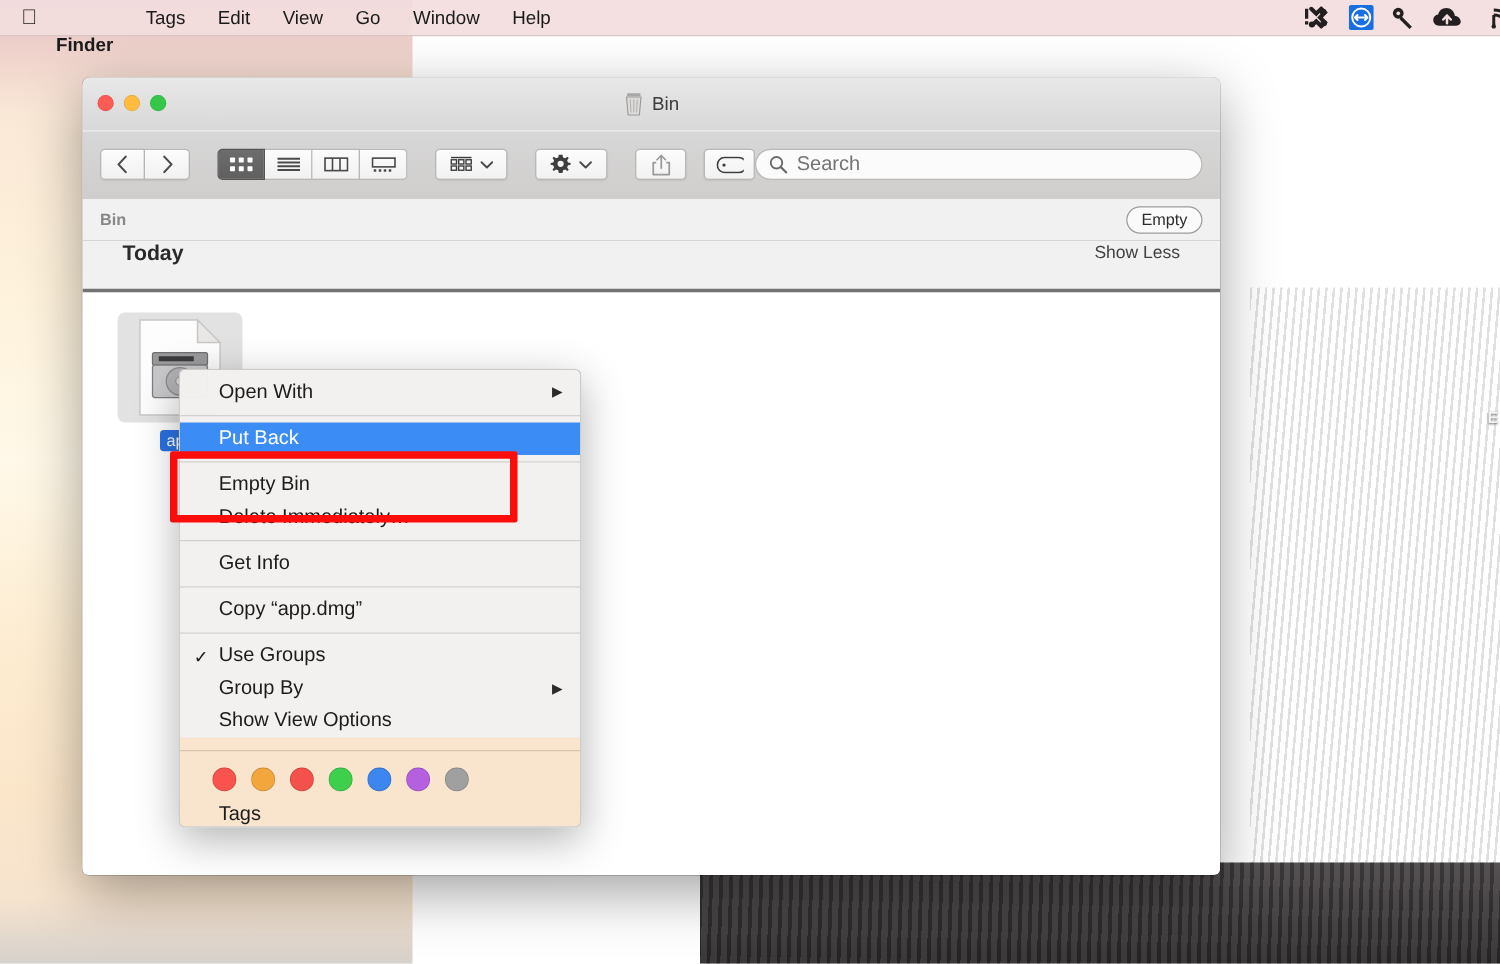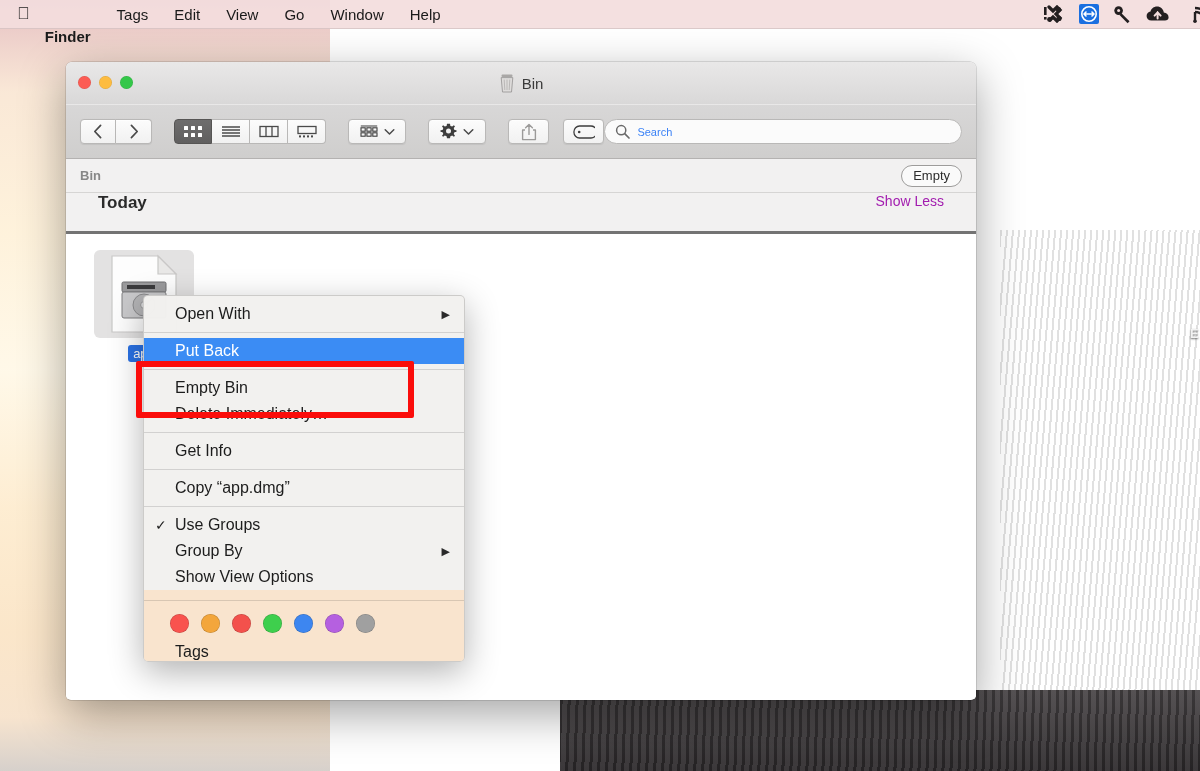--- a/index.html
+++ b/index.html
@@ -160,40 +160,40 @@
     margin-left: 22px; padding: 0 7px; gap: 6px; min-width: 58px;
   }
   .sharebtn, .tagbtn { margin-left: 14px; width: 52px; }
   .sharebtn { margin-left: 22px; }
 
   #search {
     margin-left: auto; width: 450px; height: 25px;
     background: #fbfbfb; border: 1px solid #b9b8b7; border-radius: 13px;
     display: flex; align-items: center; padding: 0 10px; gap: 7px;
   }
-  #search .ph { font-size: 11px; color: #3b82f6; }
+  #search .ph { font-size: 16px; color: #737373; }
 
   #pathbar {
     height: 34px; background: #f2f1f1; border-bottom: 1px solid #d6d5d4;
     display: flex; align-items: center; padding: 0 14px;
   }
   #pathbar .label { font-size: 13px; font-weight: 700; color: #878787; }
   #empty-btn {
     margin-left: auto; font-size: 13px; color: #2c2c2c;
     border: 1px solid #9d9c9b; border-radius: 11px;
     padding: 2px 11px 3px; background: #fafafa;
     box-shadow: 0 1px 0 rgba(255,255,255,.6) inset;
   }
 
   #groupheader {
     height: 41px; background: #f2f1f1; border-bottom: 3px solid #737373;
     display: flex; align-items: flex-start; padding: 0 32px;
   }
   #groupheader .title { font-size: 17px; font-weight: 700; color: #2a2a2a; }
-  #groupheader .showless { margin-left: auto; font-size: 14px; color: #a21caf; }
+  #groupheader .showless { margin-left: auto; font-size: 14px; color: #404040; }
 
   #content { background: #fff; height: 465px; position: relative; padding: 16px 0 0 28px; }
 
   
   .file-item { width: 100px; }
   .file-iconbox {
     width: 100px; height: 88px;
     background: #e3e2e2; border-radius: 6px;
     display: flex; align-items: center; justify-content: center;
   }

